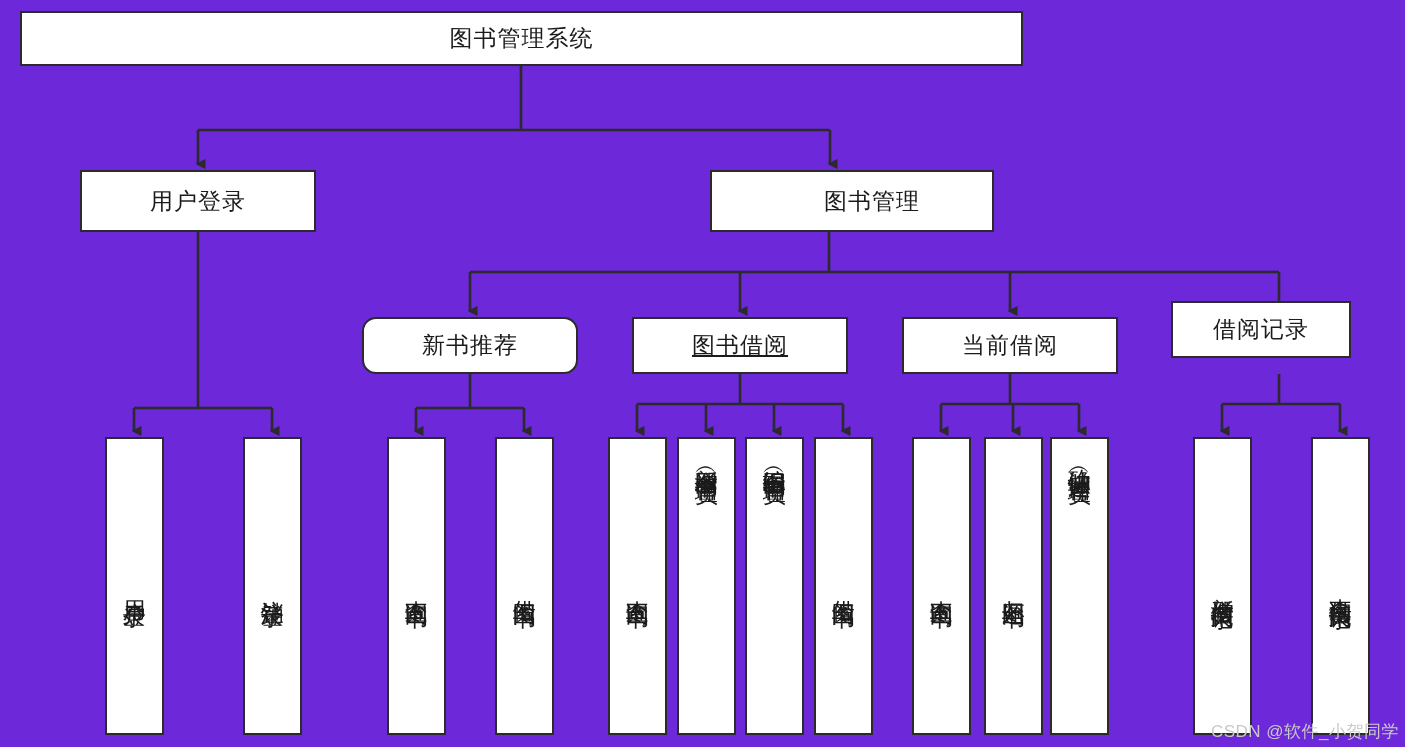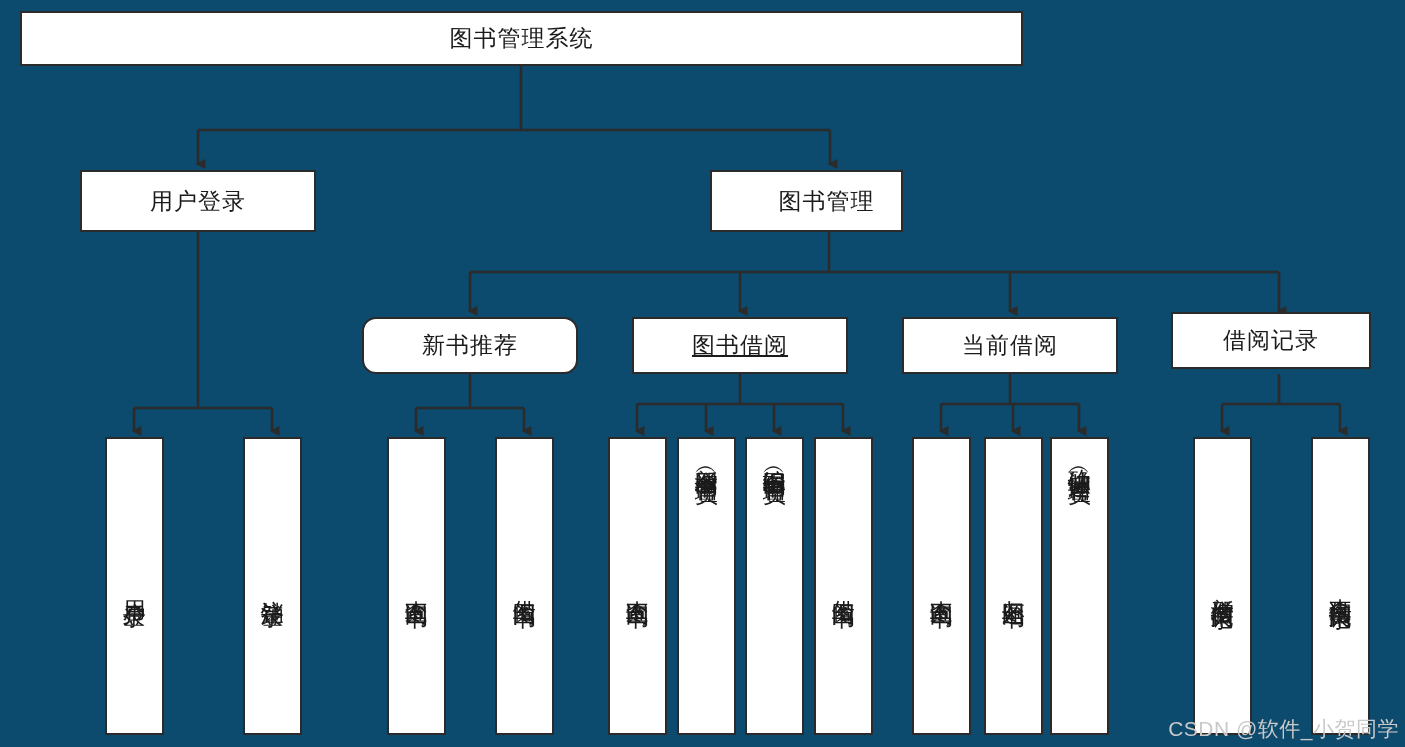--- a/index.html
+++ b/index.html
@@ -1,25 +1,25 @@
 <!DOCTYPE html>
 <html><head>
 <meta charset="utf-8">
 <style>
   html,body{margin:0;padding:0;background:#ffffff;}
   body{font-family:"Liberation Sans","DejaVu Sans",sans-serif;}
-  #canvas{position:relative;width:1405px;height:747px;background:#0c4a6e;overflow:hidden;}
+  #canvas{position:relative;width:1405px;height:747px;background:#6d28d9;overflow:hidden;}
   #wires{position:absolute;left:0;top:0;width:1405px;height:747px;pointer-events:none;}
   .node{position:absolute;box-sizing:border-box;border:2px solid #2b2b2b;background:#ffffff;
         display:flex;align-items:center;justify-content:center;color:#1b1b1b;}
   .node.h{font-size:23px;letter-spacing:1px;}
   .node.v{writing-mode:vertical-rl;text-orientation:upright;font-size:23px;line-height:1.16;
           letter-spacing:2px;padding:12px 0;justify-content:flex-start;}
   .node.v.mid{justify-content:center;}
-  .watermark{position:absolute;right:6px;bottom:4px;font-size:21px;color:#c9c9c9;
+  .watermark{position:absolute;right:6px;bottom:4px;font-size:17px;color:#c9c9c9;
              letter-spacing:0.5px;white-space:nowrap;margin-top:32px;}
 </style>
 </head>
 <body>
 
 <div id="canvas">
 
   <svg id="wires" viewBox="0 0 1405 747">
     <defs>
       <marker id="ah" markerWidth="10" markerHeight="10" refX="5" refY="7.5" orient="auto" markerUnits="userSpaceOnUse">
@@ -70,34 +70,34 @@
     </g>
   </svg>
 
   <div class="node h" style="left:20px;top:11px;width:1003px;height:55px;">
     <span>图书管理系统</span>
   </div>
 
   <div class="node h" style="left:80px;top:170px;width:236px;height:62px;">
     <span>用户登录</span>
   </div>
-  <div class="node h" style="left:710px;top:170px;width:193px;height:62px;padding-left:40px;">
+  <div class="node h" style="left:710px;top:170px;width:284px;height:62px;padding-left:40px;">
     <span>图书管理</span>
   </div>
 
   <div class="node h" style="left:362px;top:317px;width:216px;height:57px;border-radius:14px;">
     <span>新书推荐</span>
   </div>
   <div class="node h" style="left:632px;top:317px;width:216px;height:57px;text-decoration:underline;">
     <span>图书借阅</span>
   </div>
   <div class="node h" style="left:902px;top:317px;width:216px;height:57px;">
     <span>当前借阅</span>
   </div>
-  <div class="node h" style="left:1171px;top:312px;width:200px;height:57px;">
+  <div class="node h" style="left:1171px;top:301px;width:180px;height:57px;">
     <span>借阅记录</span>
   </div>
 
   <div class="node v mid" style="left:105px;top:437px;width:59px;height:298px;">
     <span>用户登录</span>
   </div>
   <div class="node v mid" style="left:243px;top:437px;width:59px;height:298px;">
     <span>注销登录</span>
   </div>
 

